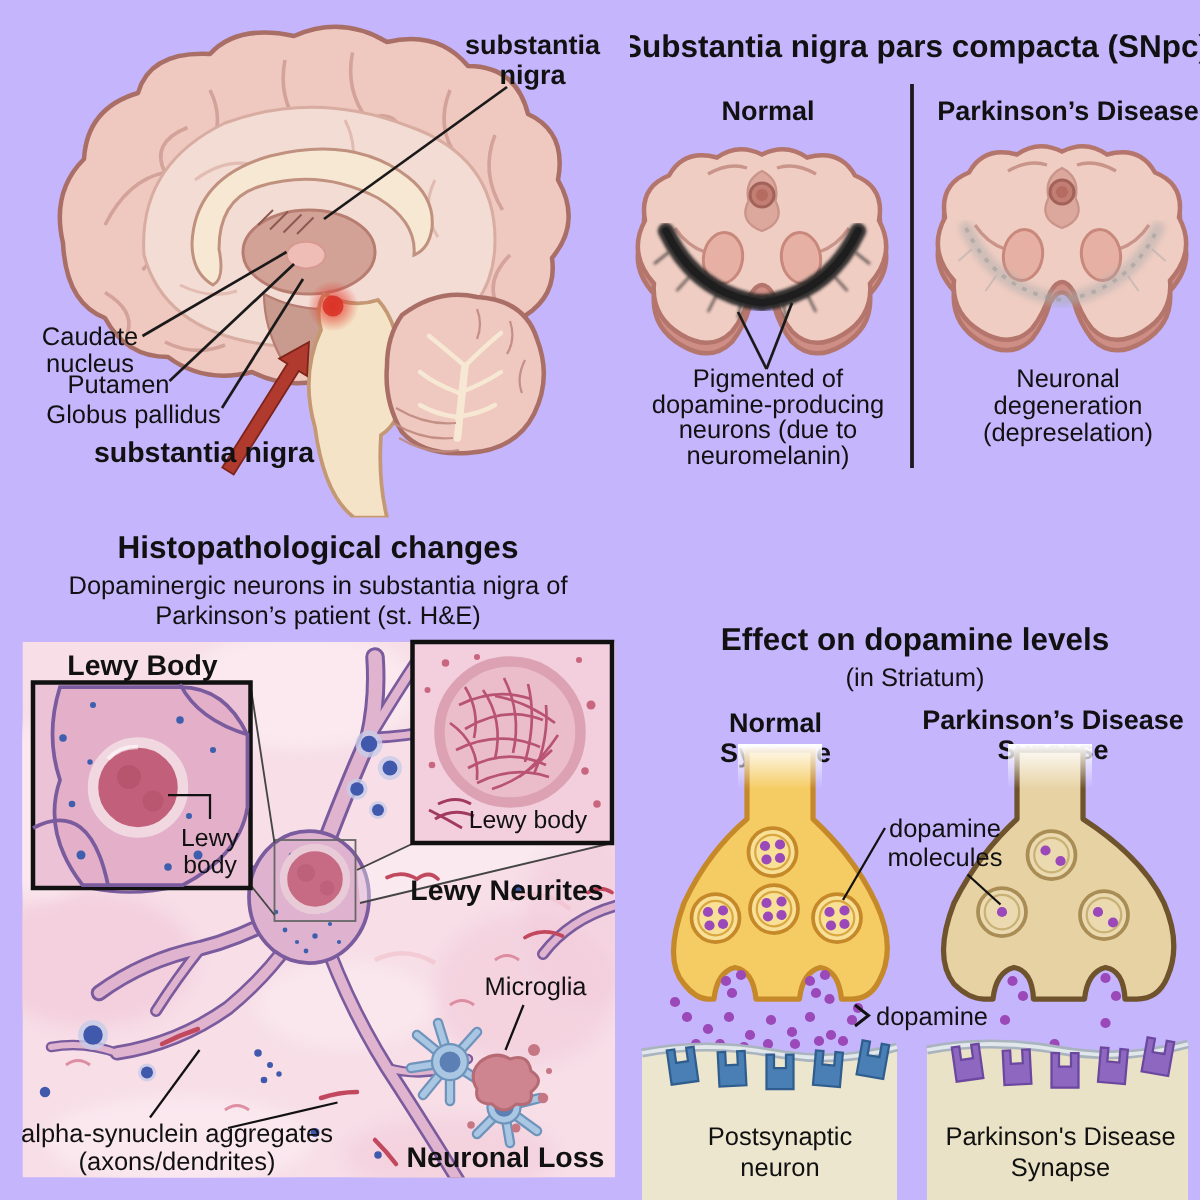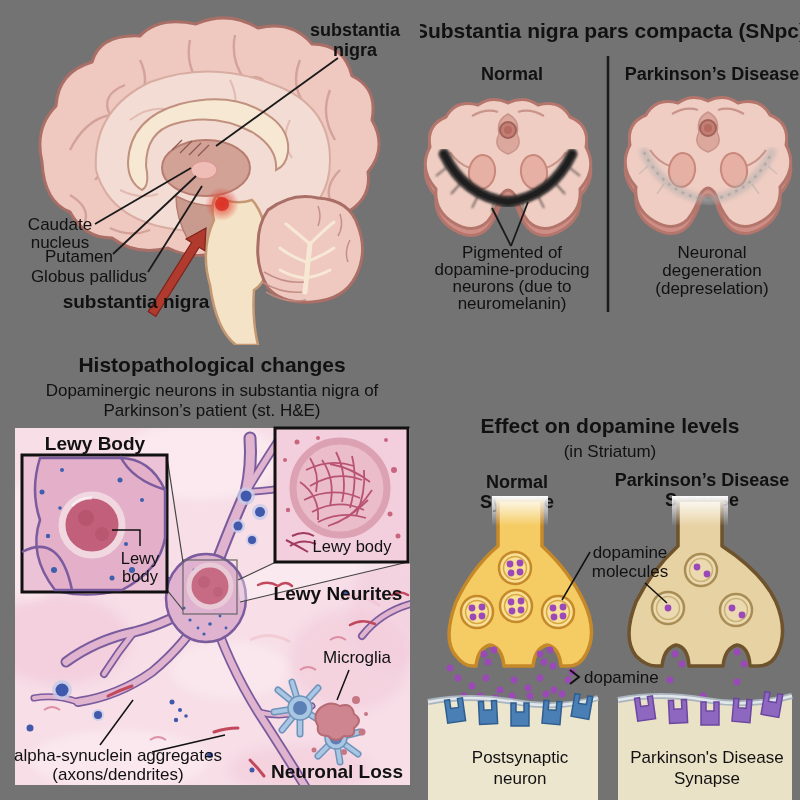--- a/index.html
+++ b/index.html
@@ -1,16 +1,16 @@
 <!DOCTYPE html>
 <html><head>
 <meta charset="utf-8">
 <style>
   html,body{margin:0;padding:0;background:#fff;}
-  #stage{position:relative;width:800px;height:800px;background:#737373;overflow:hidden;
+  #stage{position:relative;width:800px;height:800px;background:#c4b5fd;overflow:hidden;
          font-family:"Liberation Sans",sans-serif;}
   #stage svg{position:absolute;}
   text{font-family:"Liberation Sans",sans-serif;fill:#111111;}
   .b{font-weight:bold;}
   .fs21{font-size:21px;} .fs19{font-size:19px;} .fs18{font-size:18px;}
   .fs17{font-size:17px;} .fs16{font-size:16.5px;}
   .ctr{text-anchor:middle;}
 </style>
 </head>
 <body>

